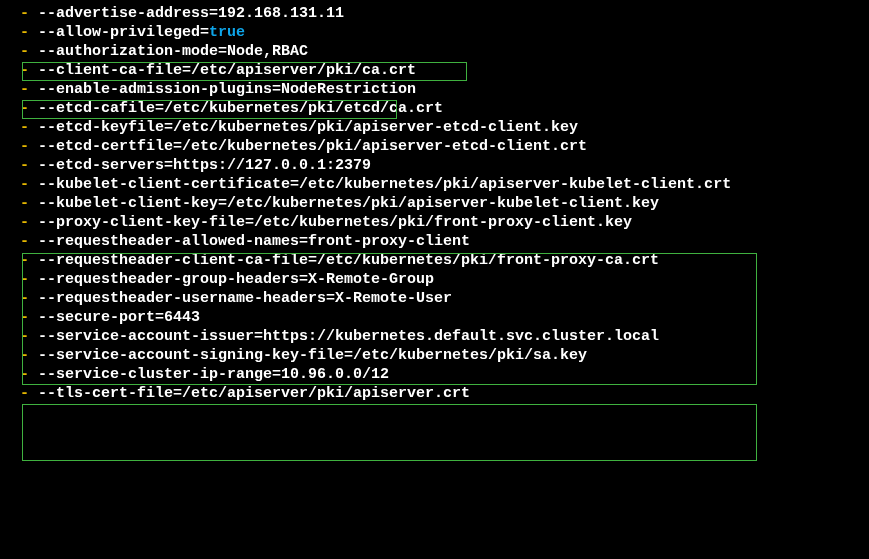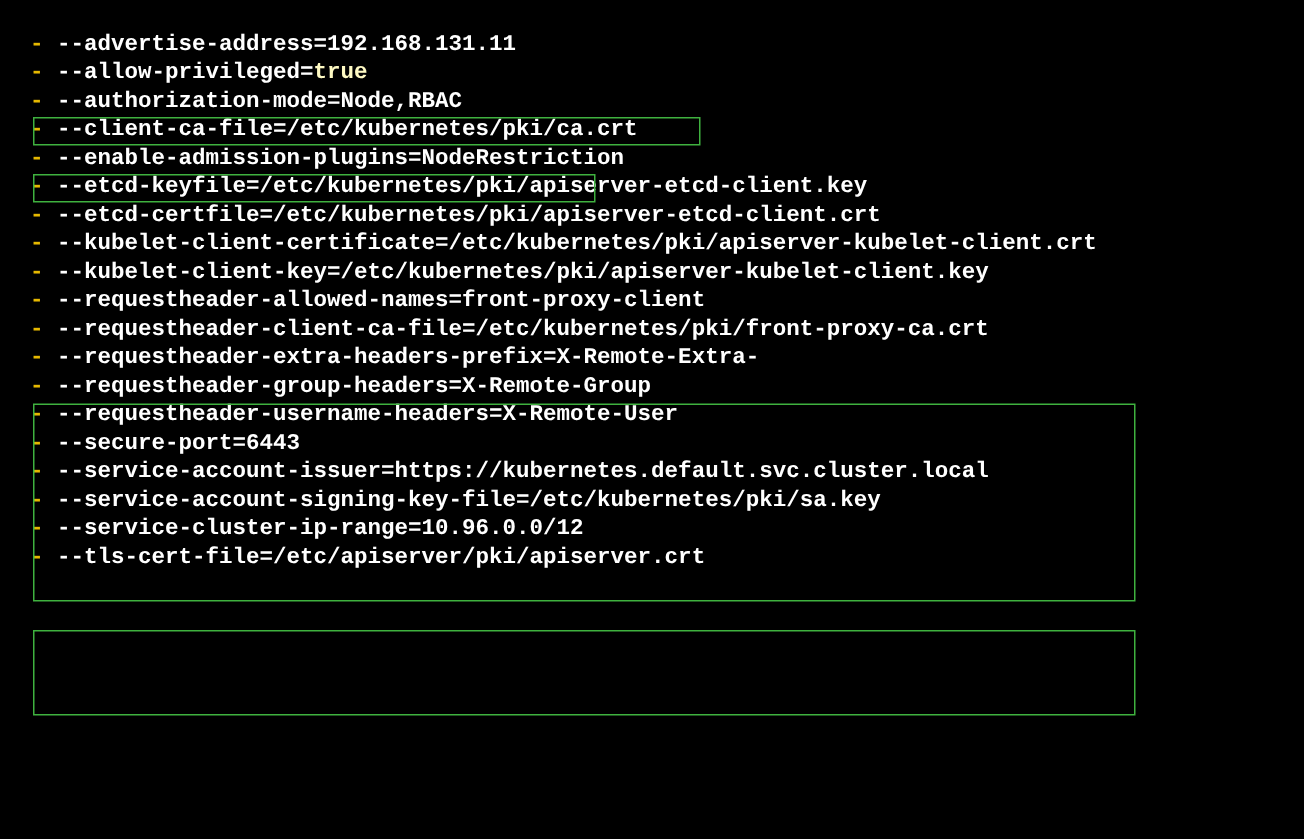--- a/index.html
+++ b/index.html
@@ -11,55 +11,56 @@
     line-height: 19px;
     color: #fff;
     width: 869px;
     height: 559px;
     overflow: hidden;
     font-weight: bold;
   }
   .wrap {
     padding: 4px 0 0 20px;
     position: relative;
-    margin-top: 16px;
   }
   .line {
     white-space: pre;
     position: relative;
   }
   .dash {
     color: #e6b800; 
   }
   .txt  { color: #ffffff; }
-  .val-red { color: #fef9c3; } 
+  .val-red { color: #0ea5e9; } 
   
   .box {
     position: absolute;
     border: 1px solid #3fb13f;
     pointer-events: none;
     box-sizing: border-box;
   }
 </style>
 </head>
 <body>
 
 <div class="wrap" id="wrap">
     <div class="line"><span class="dash">- </span><span class="txt">--advertise-address=192.168.131.11</span></div>
     <div class="line"><span class="dash">- </span><span class="txt">--allow-privileged=</span><span class="val-red">true</span></div>
     <div class="line"><span class="dash">- </span><span class="txt">--authorization-mode=Node,RBAC</span></div>
-    <div class="line"><span class="dash">- </span><span class="txt">--client-ca-file=/etc/kubernetes/pki/ca.crt</span></div>
+    <div class="line"><span class="dash">- </span><span class="txt">--client-ca-file=/etc/apiserver/pki/ca.crt</span></div>
     <div class="line"><span class="dash">- </span><span class="txt">--enable-admission-plugins=NodeRestriction</span></div>
+    <div class="line"><span class="dash">- </span><span class="txt">--etcd-cafile=/etc/kubernetes/pki/etcd/ca.crt</span></div>
     <div class="line"><span class="dash">- </span><span class="txt">--etcd-keyfile=/etc/kubernetes/pki/apiserver-etcd-client.key</span></div>
     <div class="line"><span class="dash">- </span><span class="txt">--etcd-certfile=/etc/kubernetes/pki/apiserver-etcd-client.crt</span></div>
+    <div class="line"><span class="dash">- </span><span class="txt">--etcd-servers=https://127.0.0.1:2379</span></div>
     <div class="line"><span class="dash">- </span><span class="txt">--kubelet-client-certificate=/etc/kubernetes/pki/apiserver-kubelet-client.crt</span></div>
     <div class="line"><span class="dash">- </span><span class="txt">--kubelet-client-key=/etc/kubernetes/pki/apiserver-kubelet-client.key</span></div>
+    <div class="line"><span class="dash">- </span><span class="txt">--proxy-client-key-file=/etc/kubernetes/pki/front-proxy-client.key</span></div>
     <div class="line"><span class="dash">- </span><span class="txt">--requestheader-allowed-names=front-proxy-client</span></div>
     <div class="line"><span class="dash">- </span><span class="txt">--requestheader-client-ca-file=/etc/kubernetes/pki/front-proxy-ca.crt</span></div>
-    <div class="line"><span class="dash">- </span><span class="txt">--requestheader-extra-headers-prefix=X-Remote-Extra-</span></div>
     <div class="line"><span class="dash">- </span><span class="txt">--requestheader-group-headers=X-Remote-Group</span></div>
     <div class="line"><span class="dash">- </span><span class="txt">--requestheader-username-headers=X-Remote-User</span></div>
     <div class="line"><span class="dash">- </span><span class="txt">--secure-port=6443</span></div>
     <div class="line"><span class="dash">- </span><span class="txt">--service-account-issuer=https://kubernetes.default.svc.cluster.local</span></div>
     <div class="line"><span class="dash">- </span><span class="txt">--service-account-signing-key-file=/etc/kubernetes/pki/sa.key</span></div>
     <div class="line"><span class="dash">- </span><span class="txt">--service-cluster-ip-range=10.96.0.0/12</span></div>
     <div class="line"><span class="dash">- </span><span class="txt">--tls-cert-file=/etc/apiserver/pki/apiserver.crt</span></div>
     <div class="box" style="top: 62px; left: 22px; width: 445px; height: 19px;"></div>
     <div class="box" style="top: 100px; left: 22px; width: 375px; height: 19px;"></div>
     <div class="box" style="top: 253px; left: 22px; width: 735px; height: 132px;"></div>

